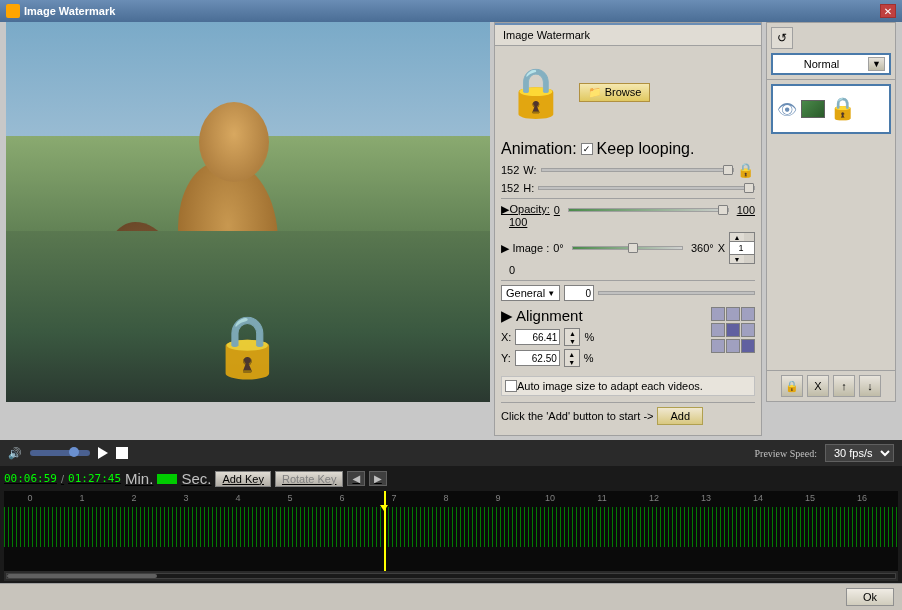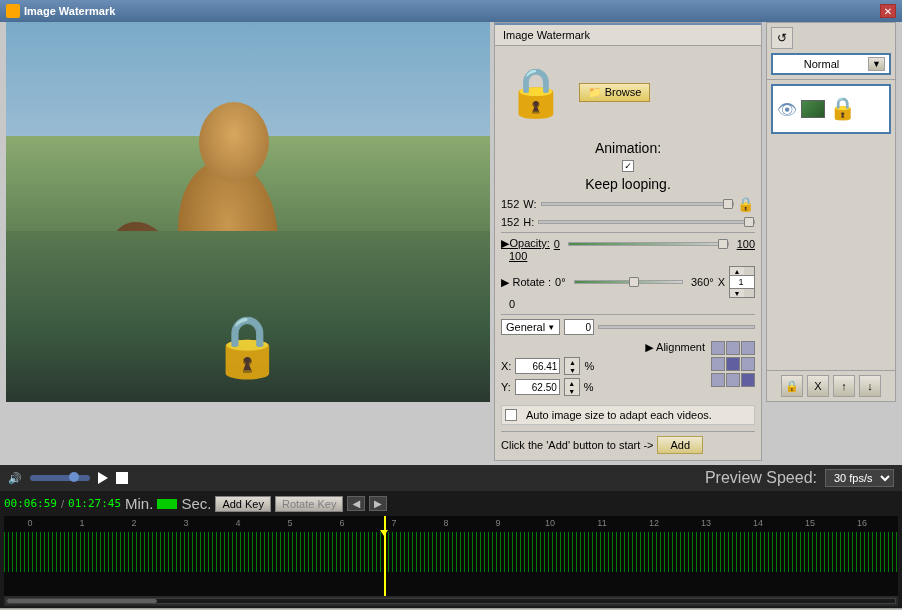--- a/index.html
+++ b/index.html
@@ -126,23 +126,23 @@
       background: linear-gradient(to bottom, #f5e8b0, #e0c860);
       border: 1px solid #b09040;
       padding: 2px 8px;
       font-size: 11px;
       cursor: pointer;
       display: flex; align-items: center; gap: 3px;
     }
 
     
     .animation-row {
-      font-size: 14px;
+      font-size: 16px;
       margin-bottom: 4px;
-      display: flex; align-items: center; gap: 4px; flex-direction: column;
+      display: flex; align-items: center; gap: 4px;
     }
     .checkbox { width: 12px; height: 12px; border: 1px solid #808080; background: white; display: inline-flex; align-items: center; justify-content: center; }
     .checked::after { content: '✓'; font-size: 9px; color: #000; }
 
     
     .resize-row {
       display: flex; align-items: center; gap: 4px;
       margin-bottom: 4px; font-size: 11px;
     }
     .slider-track {
@@ -206,21 +206,21 @@
     .align-btn.active { background: #6060a0; }
 
     .xy-row { display: flex; align-items: center; gap: 4px; margin-bottom: 3px; font-size: 11px; }
     .num-input {
       width: 45px; height: 16px; border: 1px solid #808080; background: white;
       font-size: 10px; text-align: right; padding-right: 2px;
     }
 
     
     .auto-image-row {
-      display: flex; align-items: center; gap: 9px; font-size: 11px;
+      display: flex; align-items: center; gap: 0; font-size: 11px;
       border: 1px solid #c0c0c0; padding: 3px; margin-bottom: 6px; background: #e8e4dc;
     }
 
     
     .click-add-row {
       display: flex; align-items: center; gap: 4px; font-size: 11px;
       border-top: 1px solid #a0a0a0; padding-top: 4px;
     }
     .add-btn {
       background: linear-gradient(to bottom, #f0e8d0, #d8c880);
@@ -285,33 +285,33 @@
       width: 60px; height: 6px; background: #4a6090;
       border-radius: 3px; position: relative;
     }
     .vol-thumb {
       position: absolute; left: 65%; top: -3px;
       width: 10px; height: 10px; background: #6a90d0; border-radius: 50%;
     }
     .stop-btn {
       width: 12px; height: 12px; background: white; cursor: pointer;
     }
-    .preview-speed-label { color: #c0c0c0; font-size: 16px; margin-left: auto; }
+    .preview-speed-label { color: #c0c0c0; font-size: 10px; margin-left: auto; font-family: Liberation Serif, serif; }
     .speed-select {
       background: #404040; color: white; border: 1px solid #606060;
       font-size: 11px; padding: 1px 4px;
     }
 
     
     .timeline-area {
       background: #1a1a1a;
       padding: 2px 4px;
     }
     .timeline-controls {
-      display: flex; align-items: center; gap: 4px; padding: 2px 0;
+      display: flex; align-items: center; gap: 4px; padding: 2px 0; text-decoration: underline;
     }
     .time-display { color: #00ff00; font-size: 11px; font-family: monospace; }
     .time-sep { color: #808080; }
     .min-sec { color: #c0c0c0; font-size: 15px; }
     .green-indicator { width: 20px; height: 10px; background: #00cc00; }
     .key-btn {
       background: linear-gradient(to bottom, #e0dcd4, #b0aca4);
       border: 1px solid #808080; padding: 1px 6px; font-size: 11px; cursor: pointer;
     }
     .key-btn.disabled { color: #808080; }
@@ -469,21 +469,21 @@
                   <div class="range-thumb" style="right:0;"></div>
                 </div>
               </div>
             <span>100</span>
           </div>
           <div style="padding-left:8px;font-size:11px;">100</div>
         </div>
 
         <div class="rotate-row">
           <div class="row-label-line">
-            <span>▶ Rotate :</span>
+            <span>▶ Image :</span>
             <span>0°</span>
             <div style="flex:1;margin:0 4px;">
               <div class="range-full">
                 <div class="range-thumb" style="right:40%;"></div>
               </div>
             </div>
             <span>360°</span>
             <span>X</span>
             <div class="spinbox">
               <button class="spinbox-btn">▲</button>
@@ -501,21 +501,21 @@
             <span>General</span>
             <span class="select-arrow">▼</span>
           </div>
           <input type="text" class="spin-input" value="0" style="width: 30px;">
           <div style="flex:1;height:4px;background:#c0c0c0;border:1px solid #a0a0a0;"></div>
         </div>
 
         <div class="alignment-section">
           <div style="display:flex;align-items:flex-start;gap:6px;">
             <div style="flex:1;">
-              <div style="font-size:11px;margin-bottom:3px;text-align:right;">▶ Alignment</div>
+              <div style="font-size:15px;margin-bottom:3px;">▶ Alignment</div>
               <div class="xy-row">
                 <span>X:</span>
                 <input type="text" class="num-input" value="66.41" style="">
                 <div class="spinbox">
                   <button class="spinbox-btn">▲</button>
                   <button class="spinbox-btn">▼</button>
                 </div>
                 <span>%</span>
               </div>
               <div class="xy-row">

